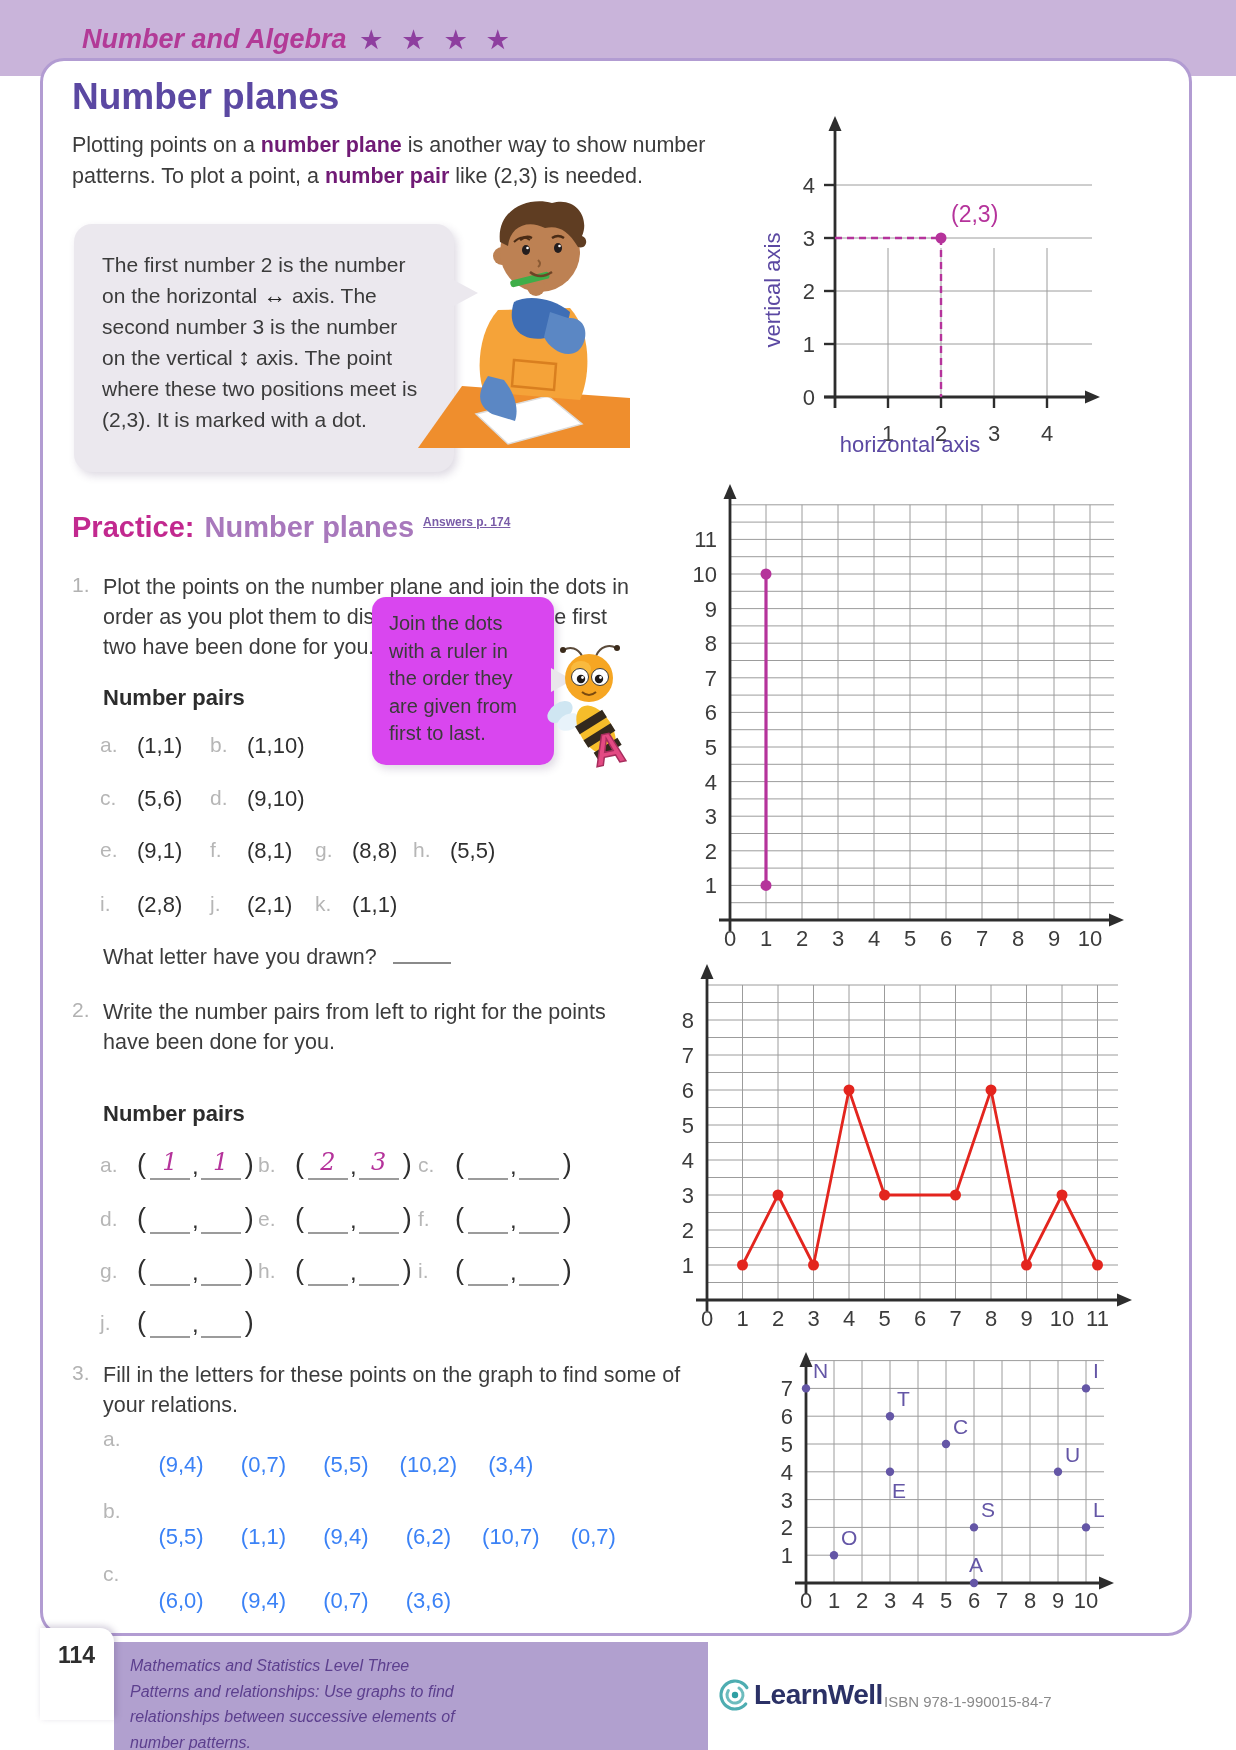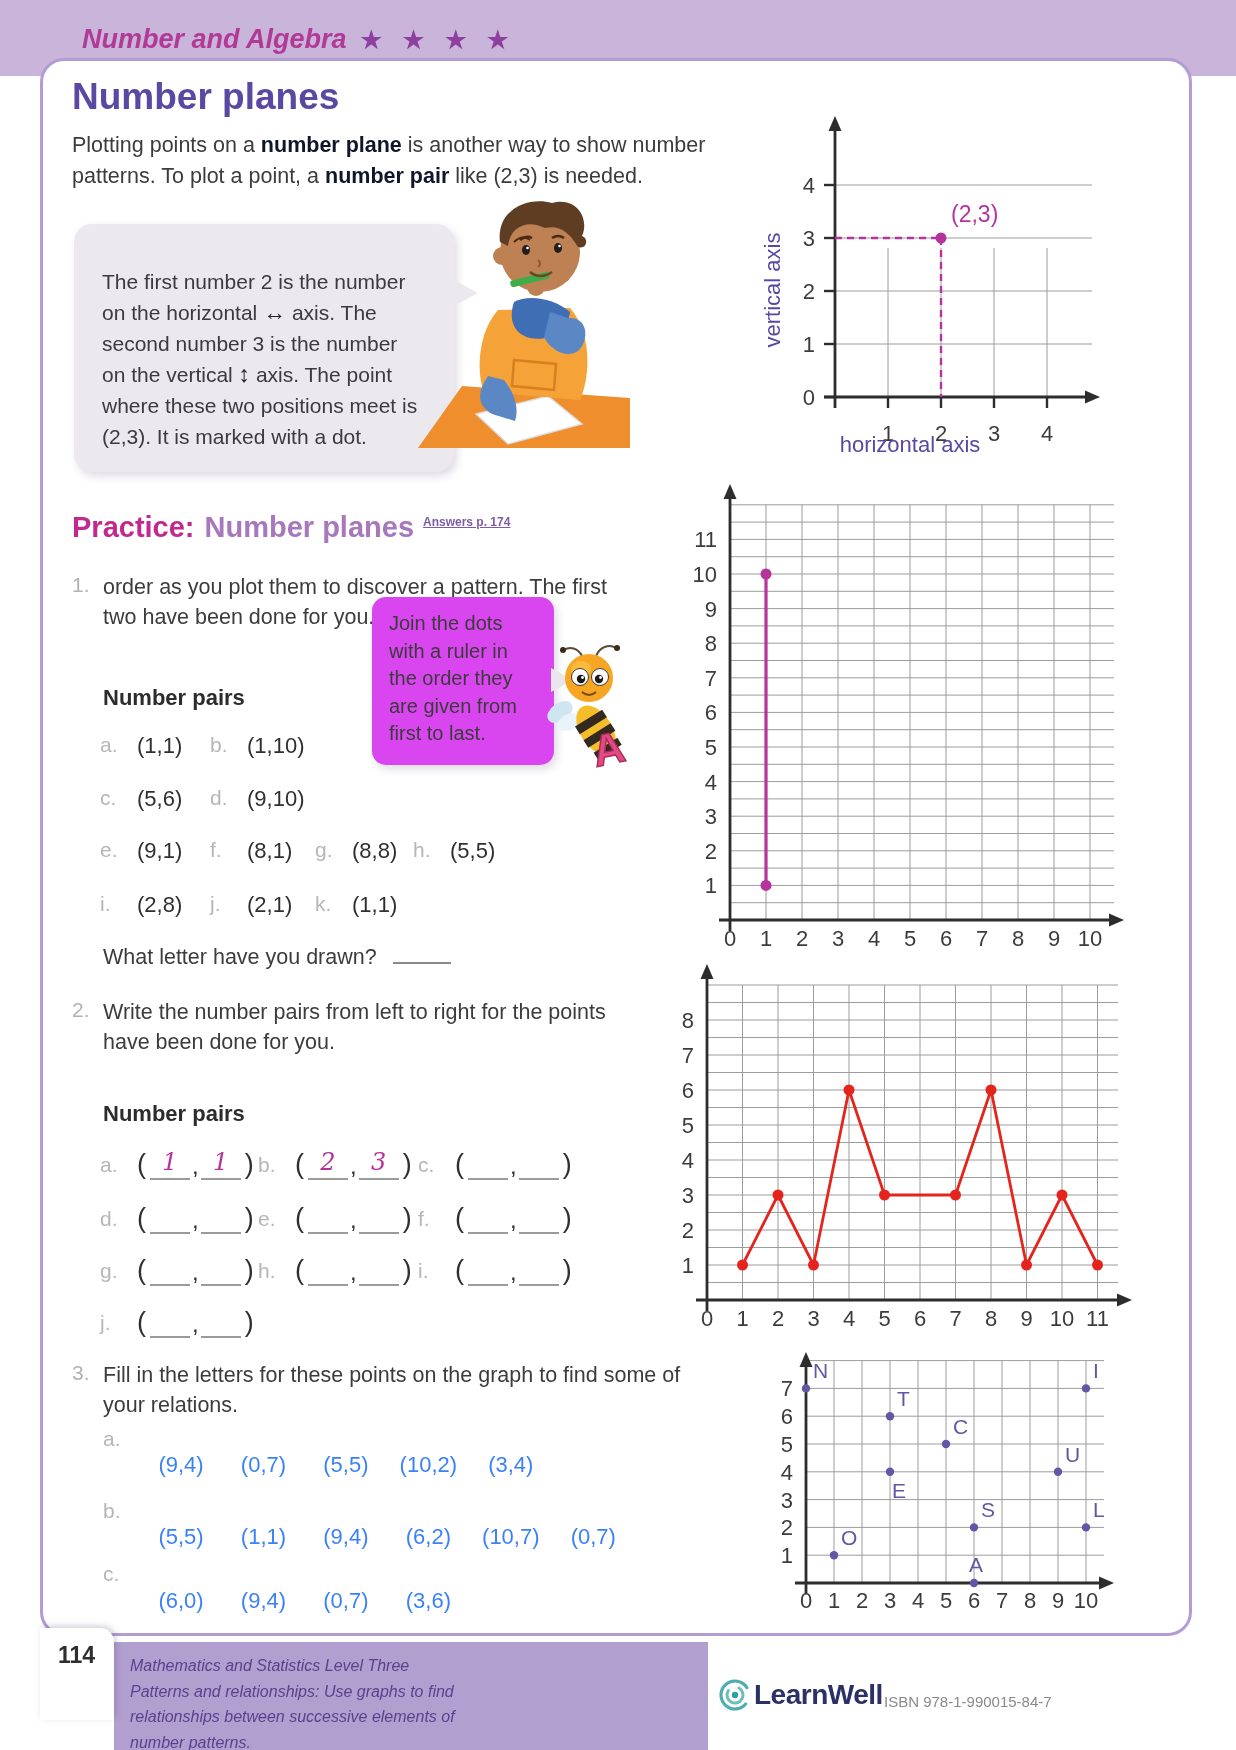--- a/index.html
+++ b/index.html
@@ -12,27 +12,27 @@
   #banner-text{left:82px;top:24px;font-size:27px;font-weight:bold;font-style:italic;color:#b23a97;}
   #banner-stars{color:#8e3f9f;font-style:normal;font-size:24px;letter-spacing:7px;margin-left:14px;}
 
   
   #frame{left:40px;top:58px;width:1152px;height:1578px;background:#ffffff;
          border:3px solid #b29cd2;border-radius:24px;box-sizing:border-box;}
 
   #page-title{left:72px;top:76px;font-size:37px;font-weight:bold;color:#5b48a2;}
 
   #intro{left:72px;top:130px;font-size:21.5px;line-height:31px;color:#3c3c3c;}
-  #intro b{color:#0f172a;}
+  #intro b{color:#701a75;}
   .block{display:block;}
 
   
   .bubble{background:#ebe8ee;border-radius:18px;box-shadow:3px 4px 9px rgba(70,50,100,.18);}
   #bubble1{left:74px;top:224px;width:380px;height:248px;}
-  #bubble1-text{padding:42px 0 0 28px;font-size:21px;line-height:31px;color:#3b3b3b;}
+  #bubble1-text{padding:25px 0 0 28px;font-size:21px;line-height:31px;color:#3b3b3b;}
   .arrow-glyph{font-weight:bold;font-size:23px;color:#222;}
   #bubble1-tail{left:450px;top:278px;width:0;height:0;border-top:15px solid transparent;
     border-bottom:15px solid transparent;border-left:28px solid #ebe8ee;}
   #bubble2{left:372px;top:597px;width:182px;height:168px;border-radius:14px;background:#d946ef;}
   #bubble2-text{padding:13px 0 0 17px;font-size:20px;line-height:27.5px;color:#3b3b3b;}
   #bubble2-tail{left:551px;top:668px;width:0;height:0;border-top:12px solid transparent;
     border-bottom:12px solid transparent;border-left:22px solid #e9e6eb;}
 
   
   #practice{left:72px;top:511px;font-size:29px;font-weight:bold;}
@@ -174,20 +174,21 @@
         <text x="291" y="122" font-size="23" fill="#b5339b" text-anchor="start">(2,3)</text>
       </g>
     </svg>
 
   <div id="practice" class="abs">
     <span id="practice-label">Practice:</span><span id="practice-title">Number planes</span><span id="answers-link">Answers p. 174</span>
   </div>
 
   <div class="abs qnum" style="left:72px;top:573px;">1.</div>
   <div class="abs qtext" style="left:103px;top:572px;">
+    <span class="block">Plot the points on the number plane and join the dots in</span>
     <span class="block">order as you plot them to discover a pattern. The first</span>
     <span class="block">two have been done for you.</span>
   </div>
   <div class="abs pairs-heading" style="left:103px;top:685px;">Number pairs</div>
 
   <div class="abs" style="left:0;top:733px;">
     <span class="abs pair-letter" style="left:100px;">a.</span>
       <span class="abs pair-val" style="left:137px;">(1,1)</span>
     <span class="abs pair-letter" style="left:210px;">b.</span>
       <span class="abs pair-val" style="left:247px;">(1,10)</span>

